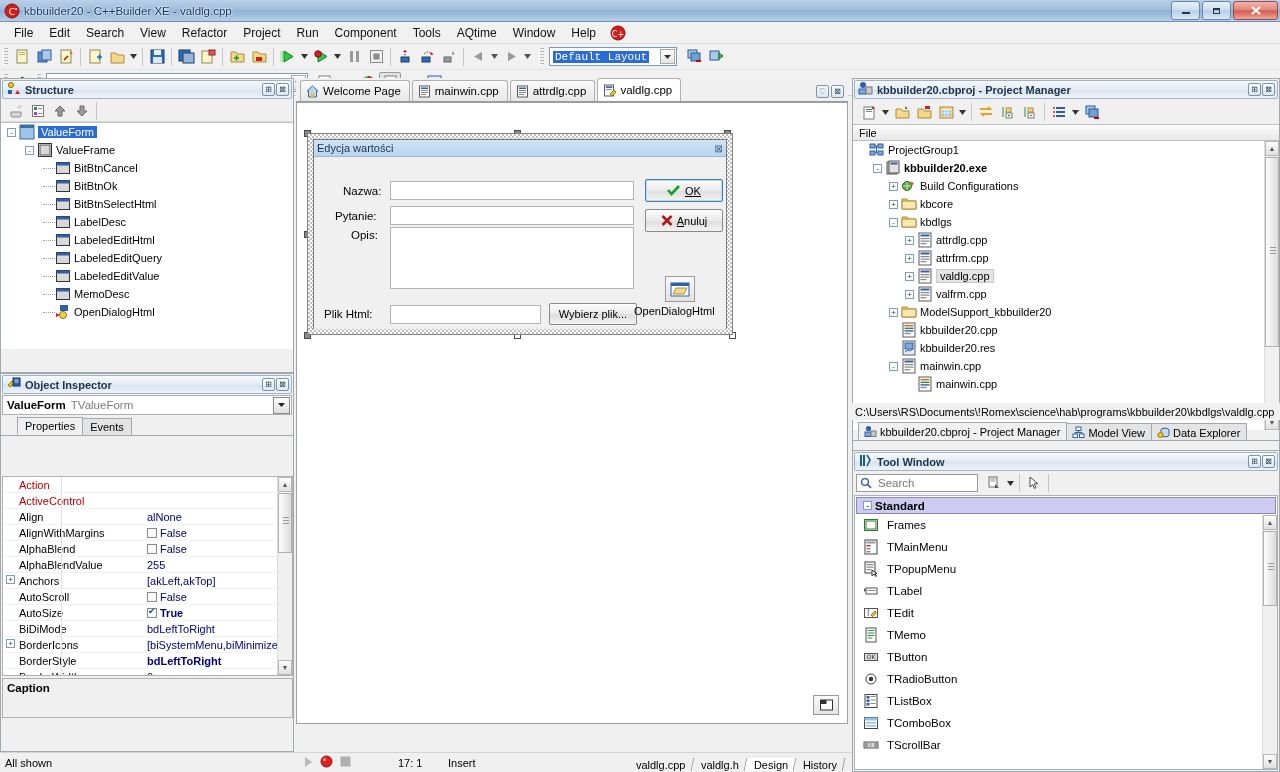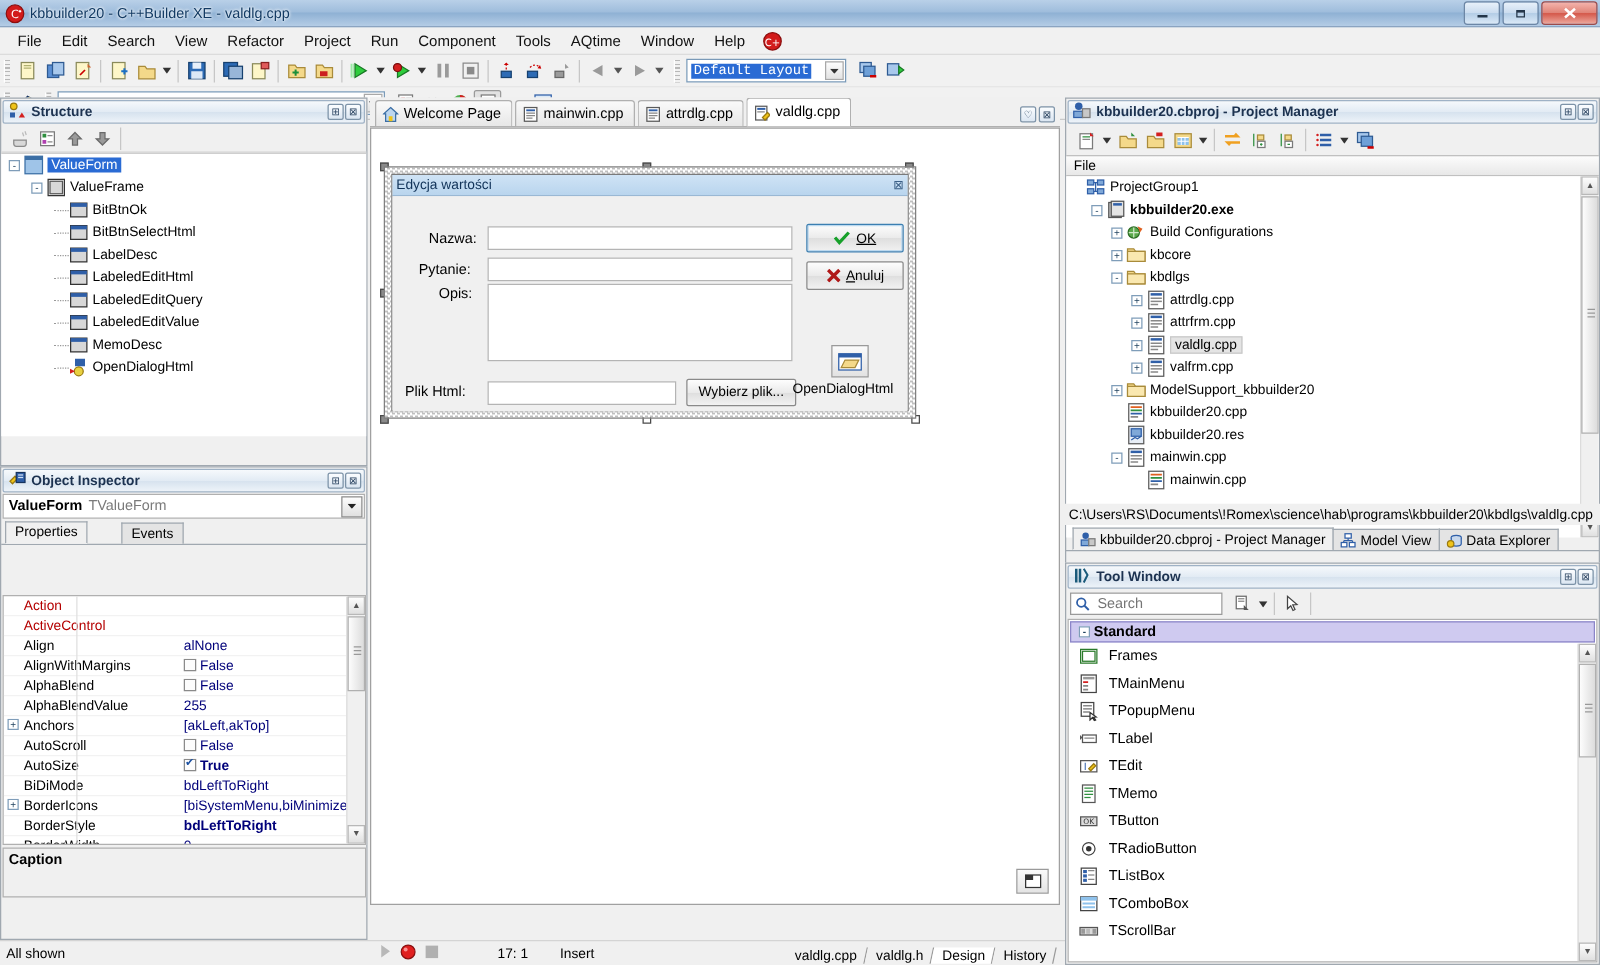--- a/index.html
+++ b/index.html
@@ -69,21 +69,21 @@
   .lightsel{ background:#e4e4e4; border:1px solid #c8c8c8; padding:0 3px;}
   .ic{ width:16px;height:16px; margin-right:3px; flex:0 0 auto; display:inline-block;}
   
   .oi-row{ height:16px; display:flex; align-items:center; font-size:11px; border-bottom:1px solid #f2f2f2;}
   .oi-name{ width:140px; padding-left:16px; overflow:hidden; white-space:nowrap;}
   .oi-val{ flex:1; color:#00007a; padding-left:4px; overflow:hidden; white-space:nowrap;}
   .red{ color:#b40000;}
   .cbx{ width:10px;height:10px;border:1px solid #8a8a8a;background:#fcfcfc;display:inline-block;
     margin-right:3px; vertical-align:-1px; position:relative;}
   .cbx.on:after{ content:"✔"; position:absolute; left:0px; top:-3px; font-size:9px; color:#1a4fa0;}
-  .tabstrip{ display:flex; align-items:flex-end; height:18px; padding-left:3px;gap:28px;}
+  .tabstrip{ display:flex; align-items:flex-end; height:18px; padding-left:16px;}
   .tabi{ height:17px; padding:2px 7px 0 7px; font-size:11px; border:1px solid #a0a8b0;
     border-bottom:none; background:#e4e4e4; margin-right:-1px;}
   .tabi.act{ background:#f0f0f0; height:18px; font-weight:normal; border-bottom:1px solid #f0f0f0;}
   
   .edtab{ display:flex;align-items:center; height:21px; padding:0 8px 0 5px;
     border:1px solid #b0b0b0; border-bottom:none; border-radius:3px 3px 0 0;
     background:linear-gradient(to bottom,#fafafa,#e7e7e7); font-size:11.5px; margin-right:2px;}
   .edtab.act{ background:#fff; height:23px; position:relative; z-index:2;}
   
   .desform{ position:absolute; background:#f0f0f0; border:1px solid #7a7a7a;}
@@ -464,20 +464,29 @@
             </svg></span>
           <span class="">ValueFrame</span>
         </div>
         <div class="trow">
           <span style="display:inline-block;width:42px"></span>
           <span style="display:inline-block;width:12px;border-top:1px dotted #999;margin-right:0px;height:1px;"></span>
           <span class="ic"><svg width="16" height="16" viewBox="0 0 16 16">
               <rect x="1.5" y="2.5" width="13" height="11" fill="#d8d8d8" stroke="#333"></rect>
               <rect x="1.5" y="2.5" width="13" height="3" fill="#2f5fa8"></rect>
             </svg></span>
+          <span class="">BitBtnCancel</span>
+        </div>
+        <div class="trow">
+          <span style="display:inline-block;width:42px"></span>
+          <span style="display:inline-block;width:12px;border-top:1px dotted #999;margin-right:0px;height:1px;"></span>
+          <span class="ic"><svg width="16" height="16" viewBox="0 0 16 16">
+              <rect x="1.5" y="2.5" width="13" height="11" fill="#d8d8d8" stroke="#333"></rect>
+              <rect x="1.5" y="2.5" width="13" height="3" fill="#2f5fa8"></rect>
+            </svg></span>
           <span class="">BitBtnOk</span>
         </div>
         <div class="trow">
           <span style="display:inline-block;width:42px"></span>
           <span style="display:inline-block;width:12px;border-top:1px dotted #999;margin-right:0px;height:1px;"></span>
           <span class="ic"><svg width="16" height="16" viewBox="0 0 16 16">
               <rect x="1.5" y="2.5" width="13" height="11" fill="#d8d8d8" stroke="#333"></rect>
               <rect x="1.5" y="2.5" width="13" height="3" fill="#2f5fa8"></rect>
             </svg></span>
           <span class="">BitBtnSelectHtml</span>

